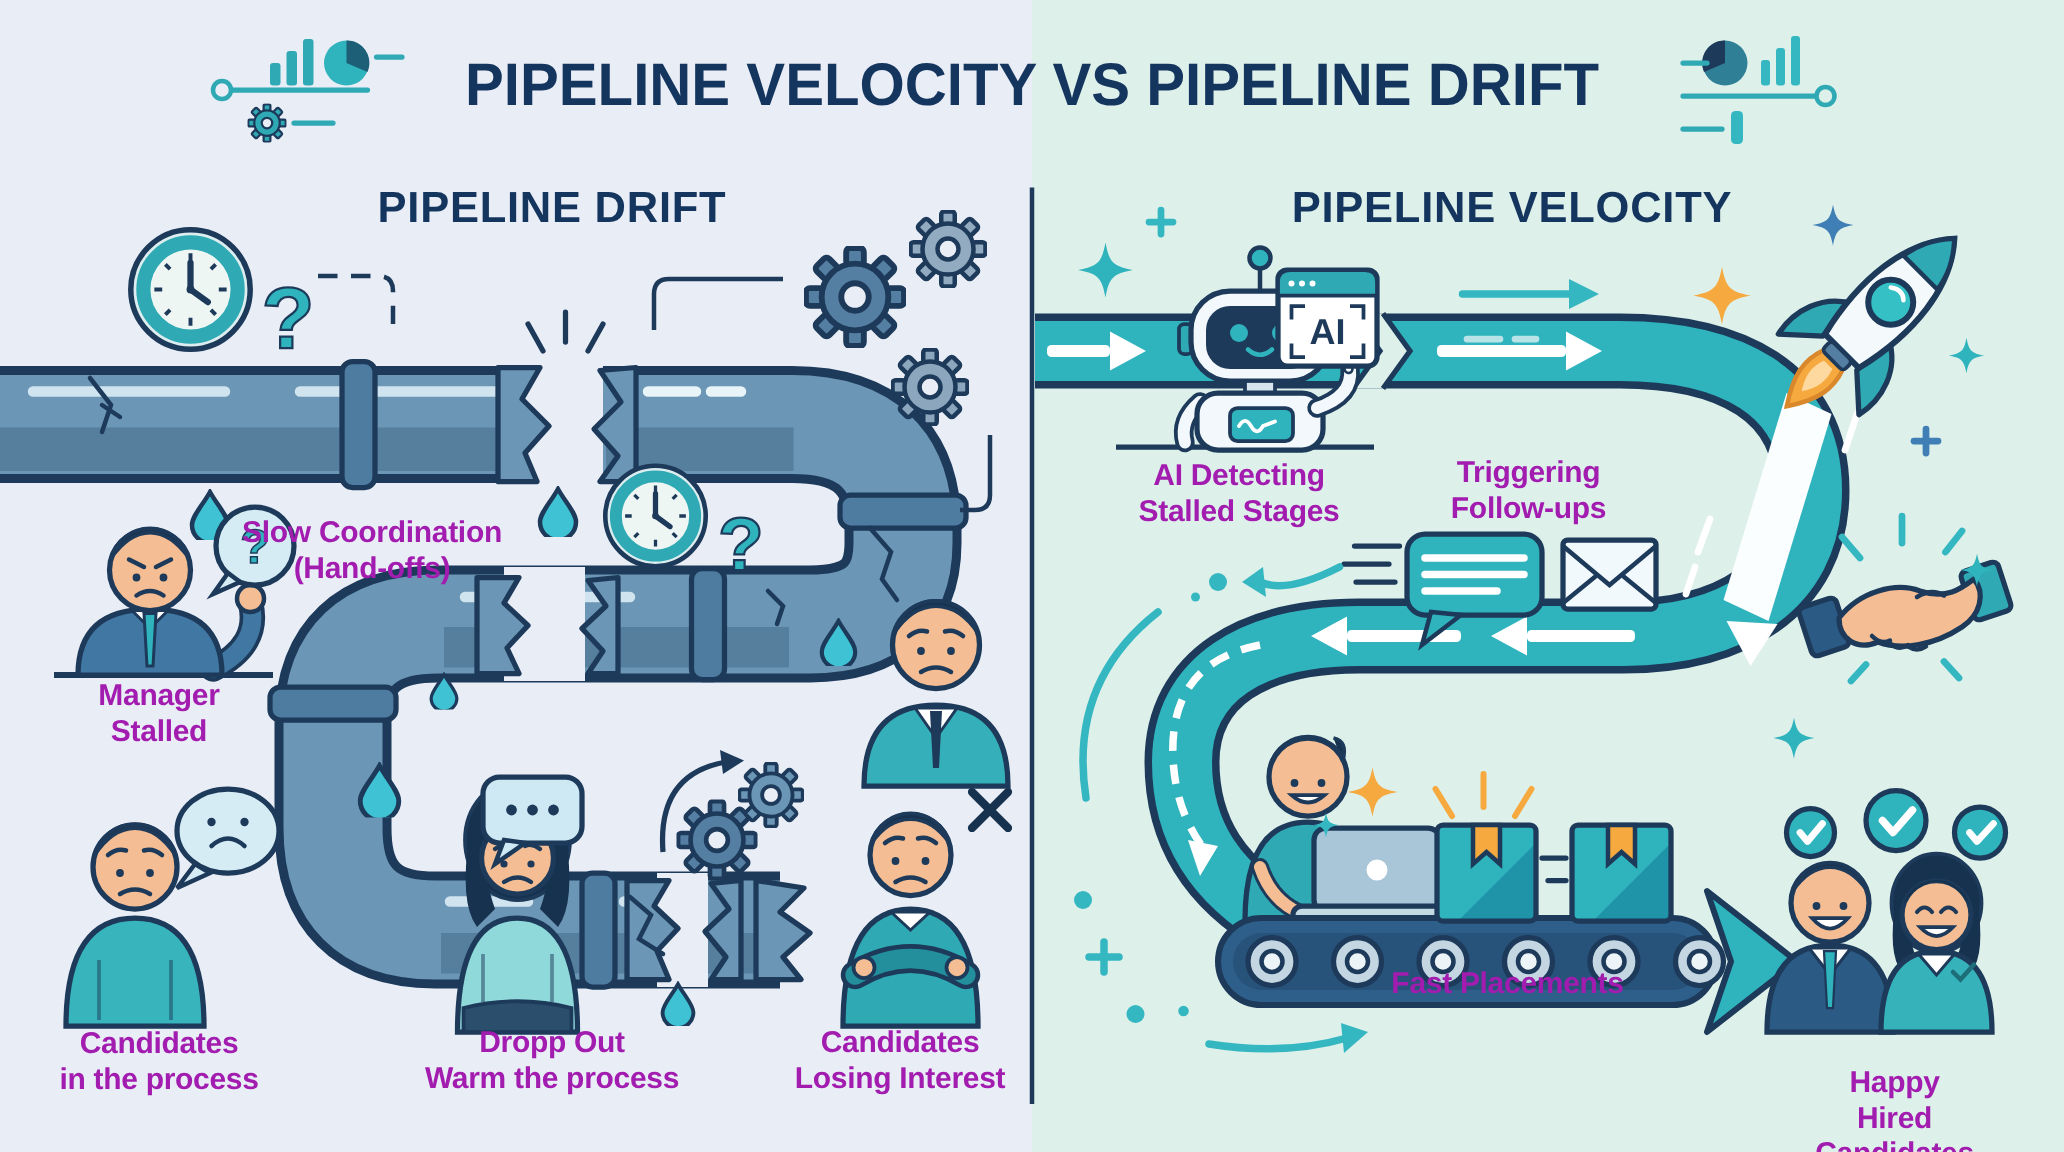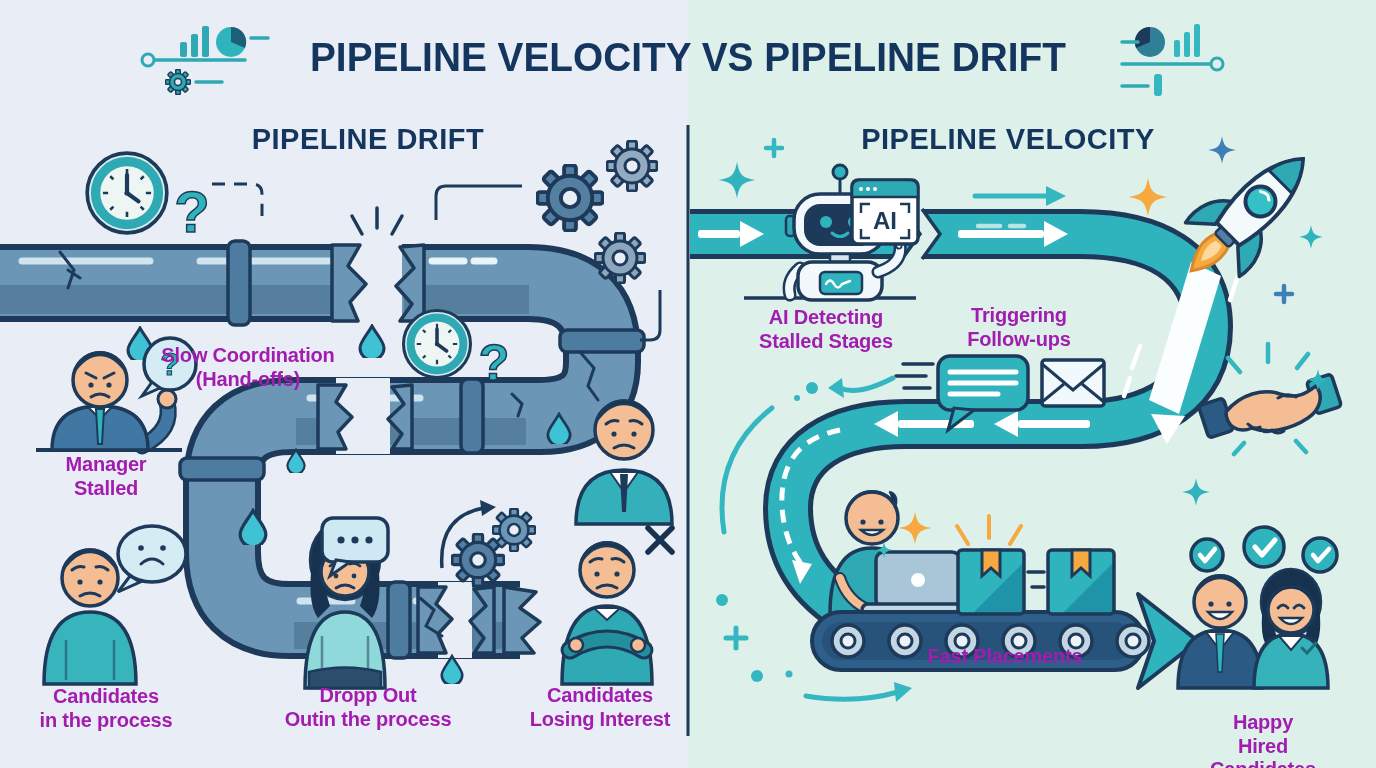--- a/index.html
+++ b/index.html
@@ -498,21 +498,21 @@
 <div class="txt panel-head" style="left:368px;">PIPELINE DRIFT</div>
 <div class="txt" style="left:248px;top:344px;">Slow Coordination
 (Hand-offs)</div>
 
 <div class="txt panel-head" style="left:1008px;">PIPELINE VELOCITY</div>
 <div class="txt" style="left:106px;top:453px;">Manager
 Stalled</div>
 <div class="txt" style="left:106px;top:685px;">Candidates
 in the process</div>
 <div class="txt" style="left:368px;top:684px;">Dropp Out
-Outin the process</div>
+Warm the process</div>
 <div class="txt" style="left:600px;top:684px;">Candidates
 Losing Interest</div>
 
 <div class="txt" style="left:826px;top:306px;">AI Detecting
 Stalled Stages</div>
 <div class="txt" style="left:1019px;top:304px;">Triggering
 Follow-ups</div>
 <div class="txt" style="left:1005px;top:645px;">Fast Placements</div>
 <div class="txt" style="left:1263px;top:683px;margin-top:28px;">Happy Hired
 Candidates</div>

